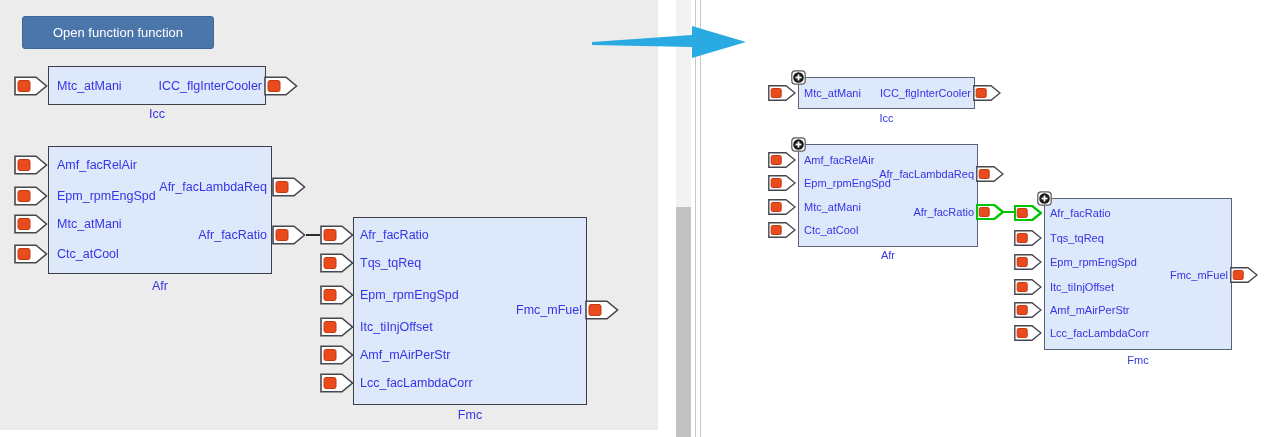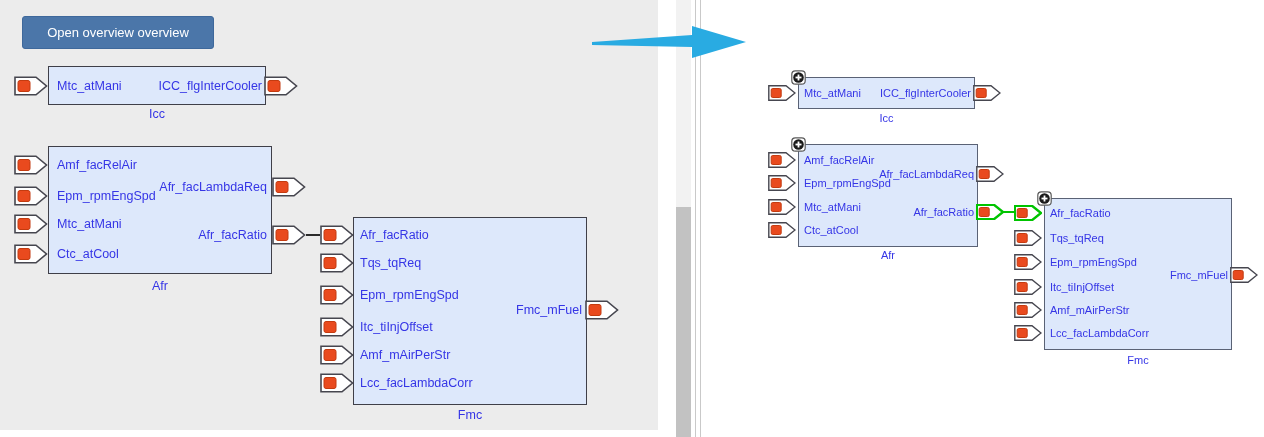--- a/index.html
+++ b/index.html
@@ -46,21 +46,21 @@
       <rect x="4.5" y="6.6" width="6" height="1.8" fill="#ffffff"></rect>
       <rect x="6.6" y="4.5" width="1.8" height="6" fill="#ffffff"></rect>
     </g>
   </defs>
 </svg>
 
 <div class="canvas">
 
   <div class="gray-panel"></div>
 
-  <div class="btn">Open overview overview</div>
+  <div class="btn">Open function function</div>
 
   <div class="block lg" style="left:48px;top:66px;width:218px;height:39px;"></div>
   <span class="lbl" style="left:57px;top:78px;">Mtc_atMani</span>
   <span class="lbl r" style="right:1002px;top:78px;">ICC_flgInterCooler</span>
   <div class="blkname" style="left:48px;top:107px;width:218px;">Icc</div>
   <span class="port" style="left:14px;top:76px;">
     <svg width="34" height="20">
         <use href="#port-lg" stroke="#46464f" stroke-width="1.6"></use>
       </svg></span>
   <span class="port" style="left:264px;top:76px;">

